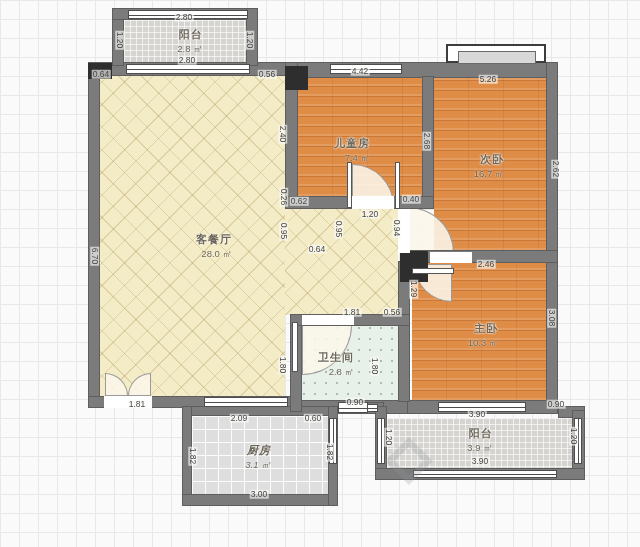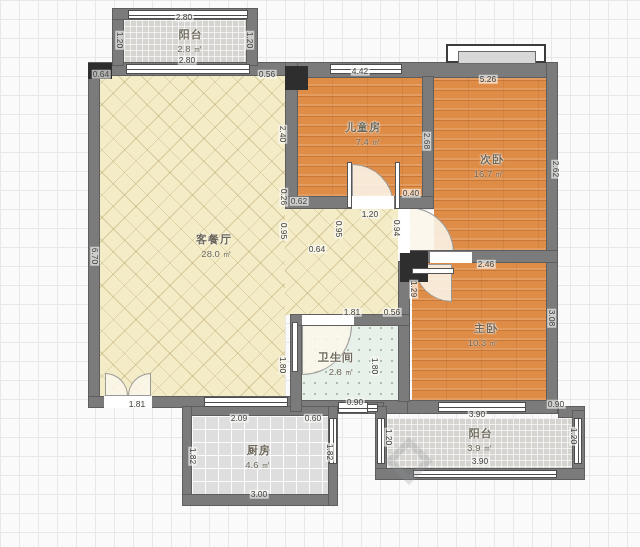--- a/index.html
+++ b/index.html
@@ -166,39 +166,39 @@
   <div class="win win-h" style="left:338px;top:402px;width:30px;height:11px;"></div>
 
   <div class="bay" style="left:446px;top:44px;width:100px;height:19px;"></div>
   <div class="bay-inner" style="left:458px;top:51px;width:78px;height:13px;"></div>
 
   <div>
       <div class="rlabel" style="left: 214px; top: 232px;">
         <div class="rname">客餐厅</div>
         <div class="rarea">28.0 ㎡</div>
       </div>
-      <div class="rlabel" style="left: 352px; top: 120px; margin-left: 11px;">
+      <div class="rlabel" style="left: 352px; top: 136px;">
         <div class="rname">儿童房</div>
         <div class="rarea">7.4 ㎡</div>
       </div>
       <div class="rlabel" style="left: 489px; top: 152px;">
         <div class="rname">次卧</div>
         <div class="rarea">16.7 ㎡</div>
       </div>
       <div class="rlabel" style="left: 483px; top: 321px;">
         <div class="rname">主卧</div>
         <div class="rarea">10.3 ㎡</div>
       </div>
       <div class="rlabel" style="left: 336px; top: 350px;">
         <div class="rname">卫生间</div>
         <div class="rarea">2.8 ㎡</div>
       </div>
-      <div class="rlabel" style="left: 258px; top: 443px;">
+      <div class="rlabel" style="left: 258px; top: 443px; font-style: italic;">
         <div class="rname">厨房</div>
-        <div class="rarea">4.6 ㎡</div>
+        <div class="rarea">3.1 ㎡</div>
       </div>
       <div class="rlabel" style="left: 190px; top: 27px;">
         <div class="rname">阳台</div>
         <div class="rarea">2.8 ㎡</div>
       </div>
       <div class="rlabel" style="left: 480px; top: 426px;">
         <div class="rname">阳台</div>
         <div class="rarea">3.9 ㎡</div>
       </div>
     </div>
@@ -209,21 +209,21 @@
       <span class="dim v" style="left: 250px; top: 40px;">1.20</span>
       <span class="dim" style="left: 101px; top: 74px;">0.64</span>
       <span class="dim" style="left: 267px; top: 74px;">0.56</span>
       <span class="dim" style="left: 360px; top: 71px;">4.42</span>
       <span class="dim" style="left: 488px; top: 79px;">5.26</span>
       <span class="dim v" style="left: 95px; top: 256px;">6.70</span>
       <span class="dim v" style="left: 283px; top: 134px;">2.40</span>
       <span class="dim v" style="left: 427px; top: 141px;">2.68</span>
       <span class="dim v" style="left: 556px; top: 169px;">2.62</span>
       <span class="dim" style="left: 299px; top: 201px;">0.62</span>
-      <span class="dim" style="left: 411px; top: 193px;">0.40</span>
+      <span class="dim" style="left: 411px; top: 199px;">0.40</span>
       <span class="dim" style="left: 370px; top: 214px;">1.20</span>
       <span class="dim v" style="left: 284px; top: 197px;">0.26</span>
       <span class="dim v" style="left: 284px; top: 231px;">0.95</span>
       <span class="dim v" style="left: 339px; top: 229px;">0.95</span>
       <span class="dim" style="left: 317px; top: 249px;">0.64</span>
       <span class="dim v" style="left: 397px; top: 228px;">0.94</span>
       <span class="dim v" style="left: 414px; top: 289px;">1.29</span>
       <span class="dim" style="left: 352px; top: 312px;">1.81</span>
       <span class="dim" style="left: 392px; top: 312px;">0.56</span>
       <span class="dim v" style="left: 283px; top: 365px;">1.80</span>

